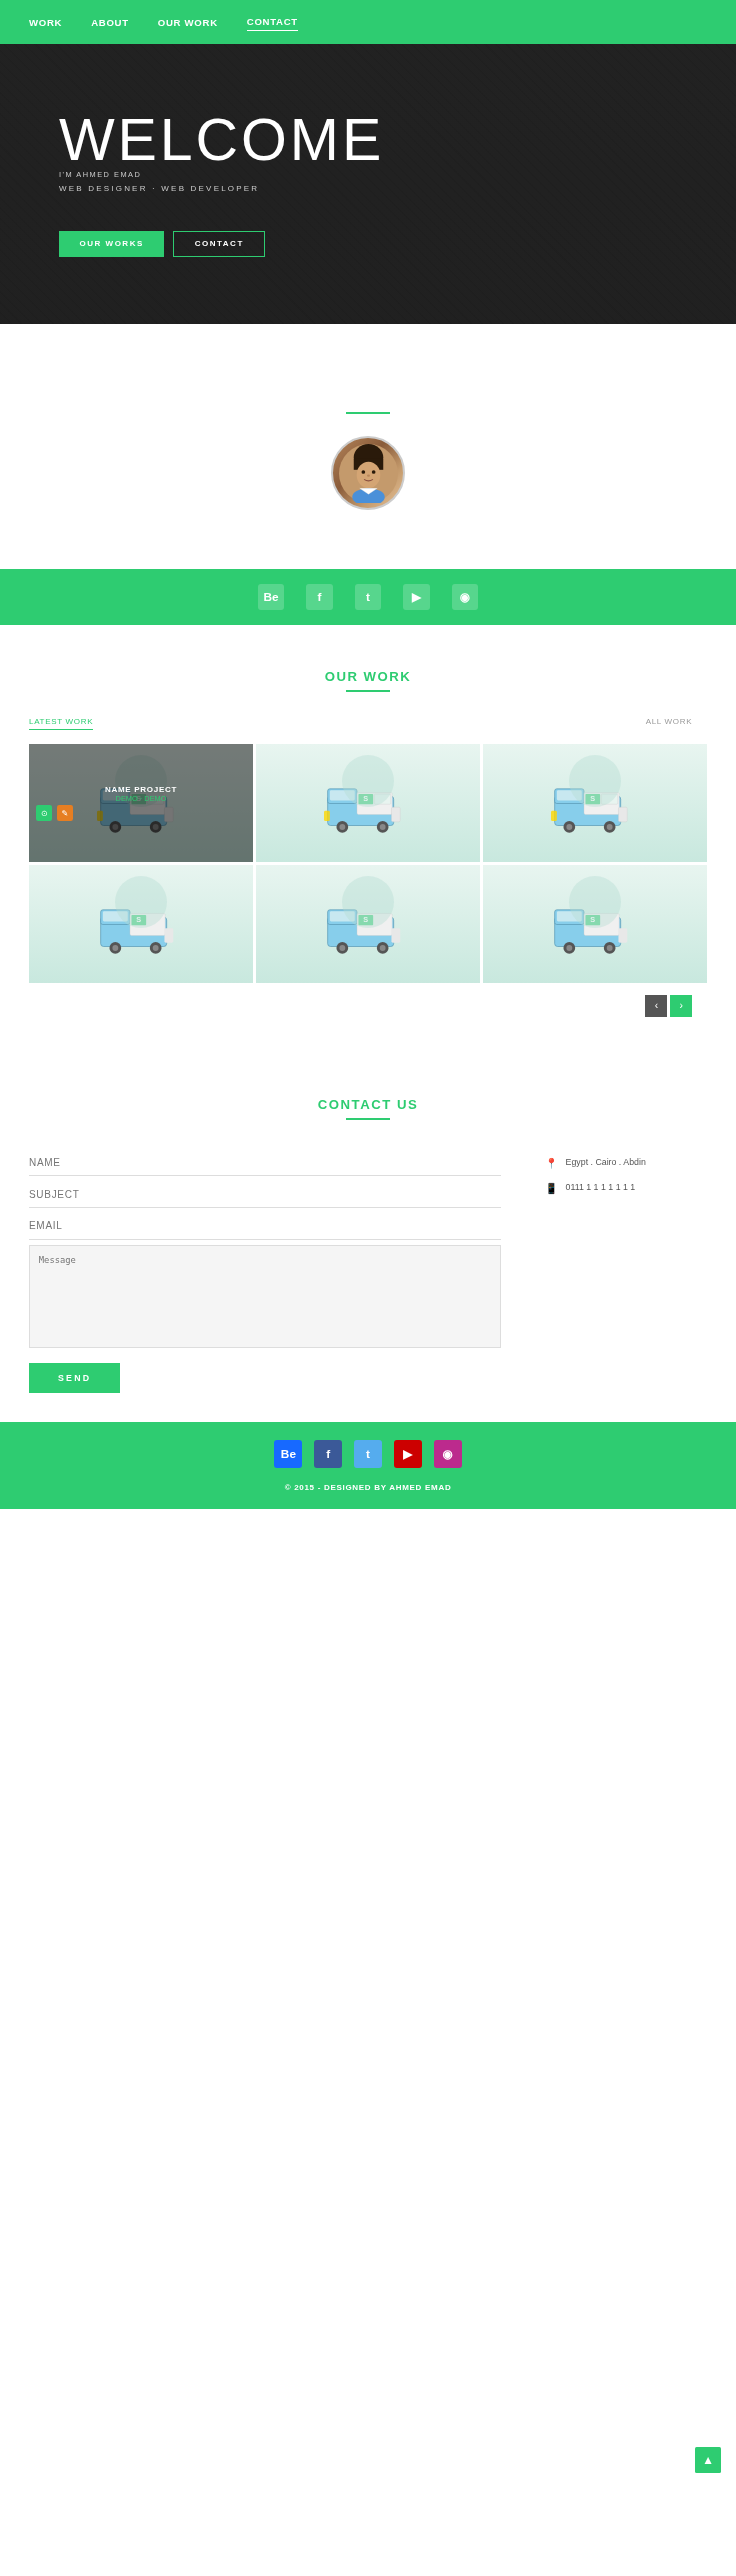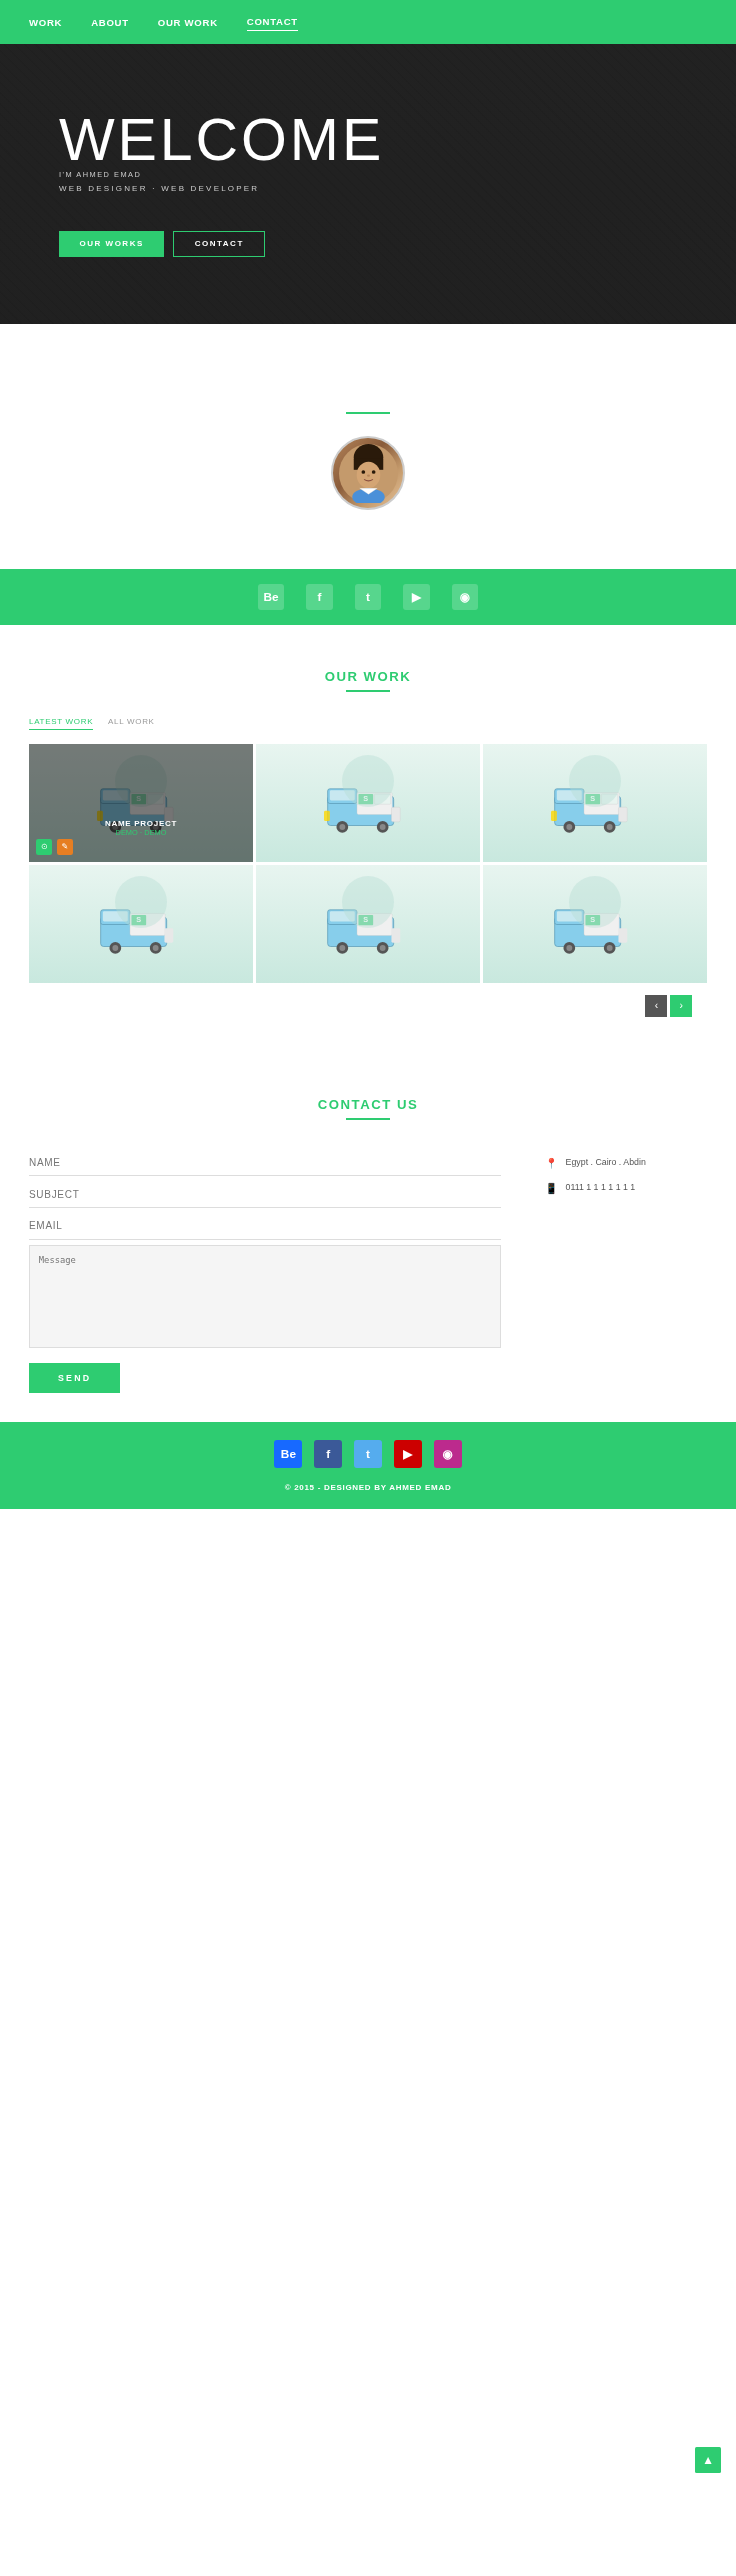--- a/index.html
+++ b/index.html
@@ -174,21 +174,21 @@
       cursor: pointer;
     }
 
     
     .work-section {
       padding: 44px 29px 29px;
       text-align: center;
     }
     .work-tabs {
       display: flex;
-      justify-content: flex-start;
+      justify-content: space-between;
       gap: 14.7px;
       margin-bottom: 14.7px;
       padding-right: 14.7px;
     }
     .work-tab {
       font-size: 8px;
       letter-spacing: 0.7px;
       color: #999;
       cursor: pointer;
       padding: 2.9px 0;
@@ -214,21 +214,21 @@
     }
     .work-item:first-child .work-overlay {
       background: rgba(0,0,0,0.5);
     }
     .work-overlay {
       position: absolute;
       inset: 0;
       background: transparent;
       display: flex;
       flex-direction: column;
-      justify-content: flex-end;
+      justify-content: center;
       padding: 7.4px;
     }
     .work-item:first-child .work-overlay {
       display: flex;
     }
     .work-project-label {
       color: #fff;
       font-size: 8px;
       font-weight: bold;
       letter-spacing: 0.7px;

